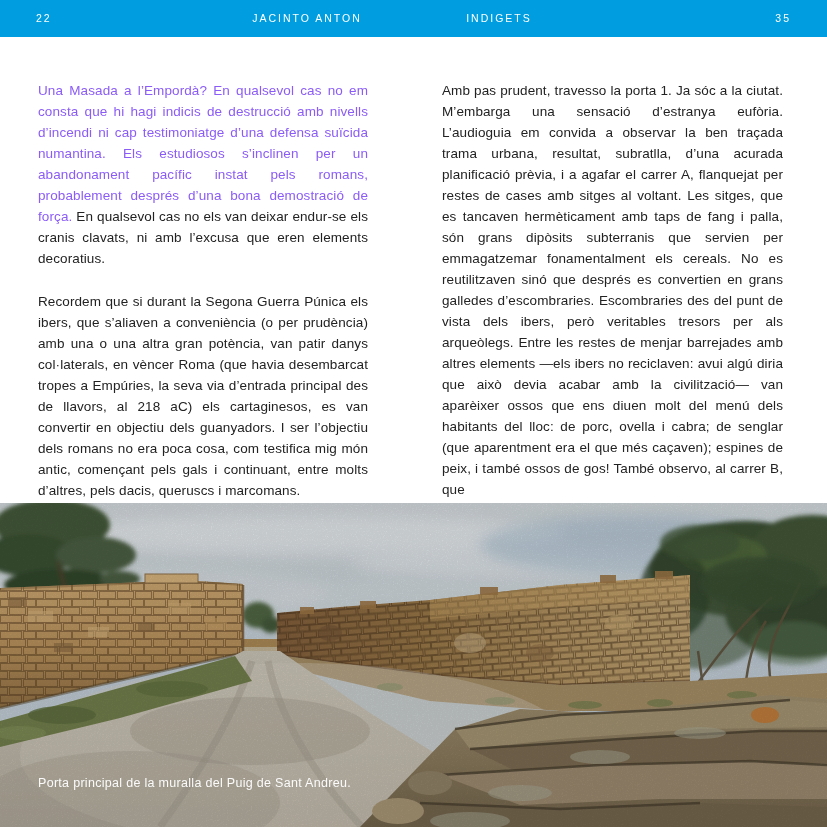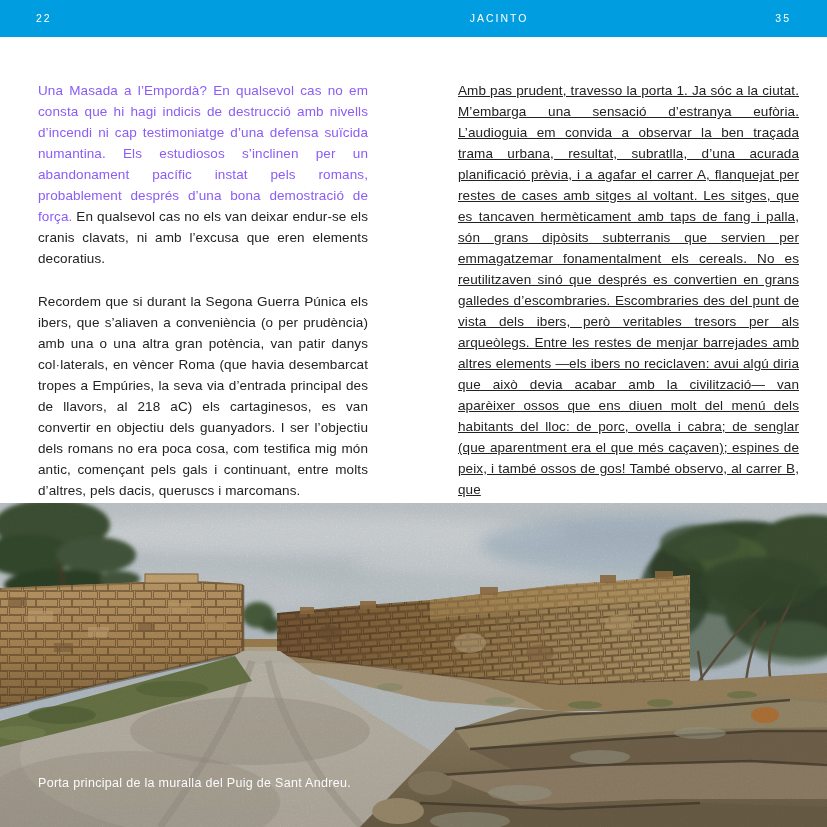--- a/index.html
+++ b/index.html
@@ -22,38 +22,39 @@
   .run-author{left:307px;transform:translateX(-50%);}
   .run-title{left:499px;transform:translateX(-50%);}
   
   .col{
     position:absolute;top:80px;
     font-size:13.5px;line-height:21px;color:#222222;
     text-align:justify;letter-spacing:0.1px;
   }
   .col p{margin:0 0 22px 0;}
   .col-left{left:38px;width:330px;}
-  .col-right{left:458px;width:341px;text-decoration:underline;}
+  .col-right{left:442px;width:341px;}
   .hl{color:#8b5cf6;}
   
   .photo{
     position:absolute;left:0;top:503px;width:809px;height:324px;margin:0;
   }
   .photo svg{display:block;}
   .caption{
     position:absolute;left:38px;top:272px;
     color:#fbfbfb;font-size:12.5px;letter-spacing:0.3px;line-height:16px;
   }
 </style>
 </head>
 <body>
 
 <div class="header-bar">
   <span class="pg-left">22</span>
-  <span class="run-title">JACINTO</span>
+  <span class="run-author">JACINTO ANTON</span>
+  <span class="run-title">INDIGETS</span>
   <span class="pg-right">35</span>
 </div>
 
 <div class="col col-left">
   <p><span class="hl">Una Masada a l’Empordà? En qualsevol cas no em consta que hi hagi indicis de destrucció amb nivells d’incendi ni cap testimoniatge d’una defensa suïcida numantina. Els estudiosos s’inclinen per un abandonament pacífic instat pels romans, probablement després d’una bona demostració de força.</span><span> En qualsevol cas no els van deixar endur-se els cranis clavats, ni amb l’excusa que eren elements decoratius.</span></p>
   <p>Recordem que si durant la Segona Guerra Púnica els ibers, que s’aliaven a conveniència (o per prudència) amb una o una altra gran potència, van patir danys col·laterals, en vèncer Roma (que havia desembarcat tropes a Empúries, la seva via d’entrada principal des de llavors, al 218 aC) els cartaginesos, es van convertir en objectiu dels guanyadors. I ser l’objectiu dels romans no era poca cosa, com testifica mig món antic, començant pels gals i continuant, entre molts d’altres, pels dacis, queruscs i marcomans.</p>
 </div>
 
 <div class="col col-right">
   <p>Amb pas prudent, travesso la porta 1. Ja sóc a la ciutat. M’embarga una sensació d’estranya eufòria. L’audioguia em convida a observar la ben traçada trama urbana, resultat, subratlla, d’una acurada planificació prèvia, i a agafar el carrer A, flanquejat per restes de cases amb sitges al voltant. Les sitges, que es tancaven hermèticament amb taps de fang i palla, són grans dipòsits subterranis que servien per emmagatzemar fonamentalment els cereals. No es reutilitzaven sinó que després es convertien en grans galledes d’escombraries. Escombraries des del punt de vista dels ibers, però veritables tresors per als arqueòlegs. Entre les restes de menjar barrejades amb altres elements —els ibers no reciclaven: avui algú diria que això devia acabar amb la civilització— van aparèixer ossos que ens diuen molt del menú dels habitants del lloc: de porc, ovella i cabra; de senglar (que aparentment era el que més caçaven); espines de peix, i també ossos de gos! També observo, al carrer B, que</p>

